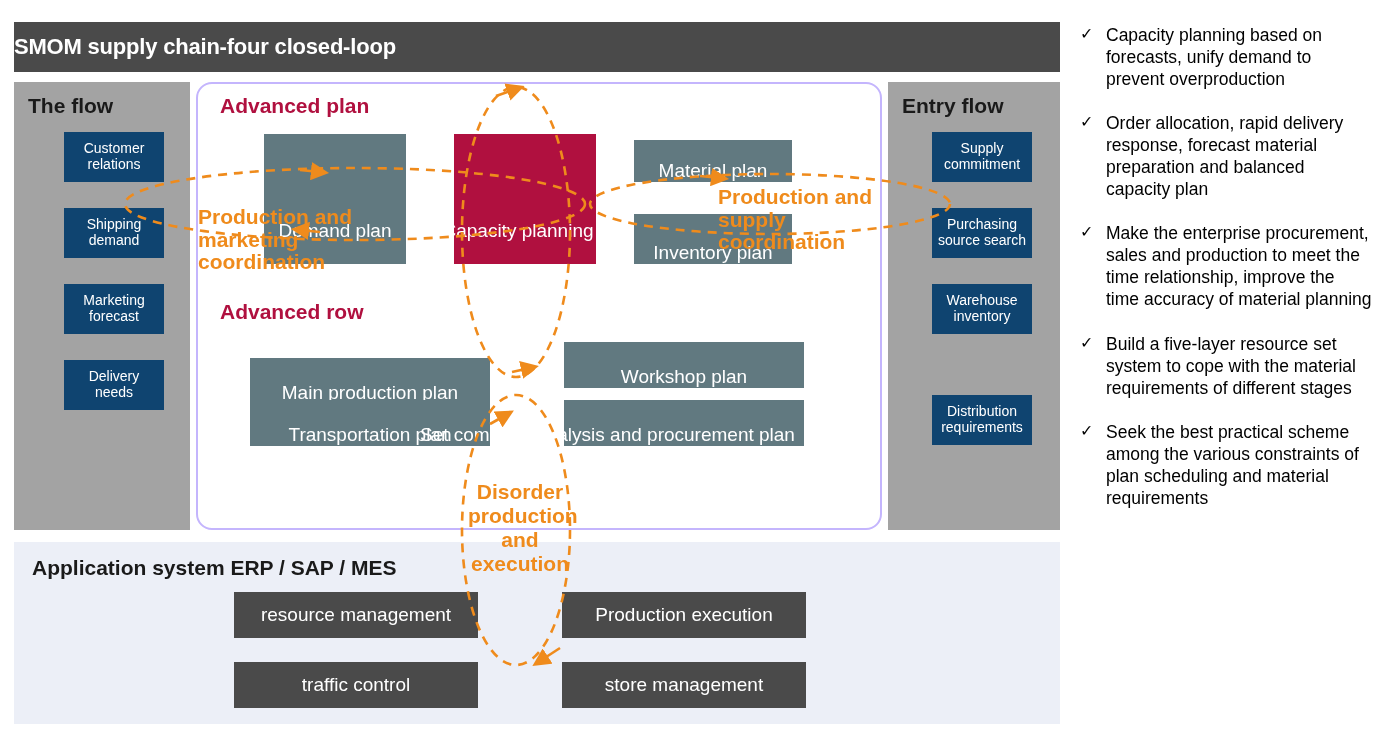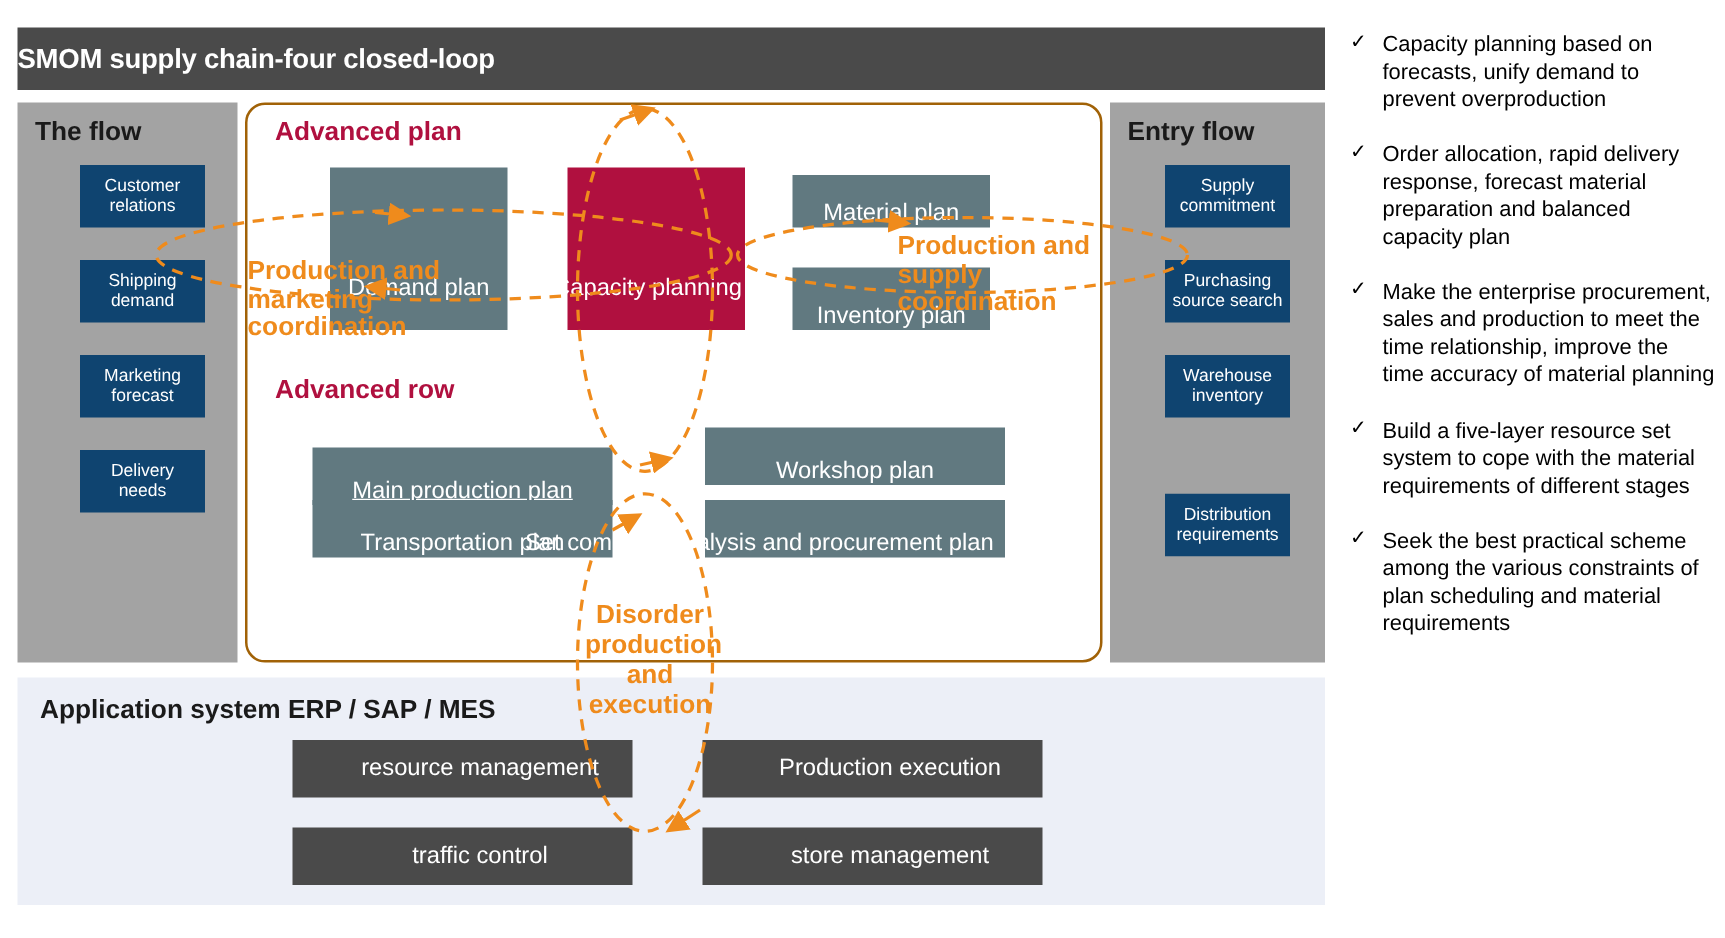--- a/index.html
+++ b/index.html
@@ -37,21 +37,21 @@
     display:flex;align-items:center;justify-content:center;
     text-align:center;font-size:14px;line-height:1.12;
     white-space:nowrap;
   }
   .navy-box span{display:block;}
   .navy-box.overflow{overflow:visible;}
 
   
   #center-card{
     position:absolute;left:196px;top:82px;width:686px;height:448px;
-    border:2px solid #a16207;border-radius:16px;background:#ffffff;
+    border:2px solid #c4b5fd;border-radius:16px;background:#ffffff;
     box-sizing:border-box;
   }
   .section-label{
     position:absolute;font-size:21px;font-weight:bold;color:#b0103f;
   }
   .teal-box{
     position:absolute;background:#617980;color:#ffffff;
     display:flex;align-items:flex-end;justify-content:center;
     font-size:19px;white-space:nowrap;
   }
@@ -66,21 +66,21 @@
     position:absolute;left:14px;top:542px;width:1046px;height:182px;
     background:#eceff7;
   }
   #bottom-title{
     position:absolute;left:18px;top:14px;
     font-size:21px;font-weight:bold;color:#1a1a1a;
   }
   .gray-box{
     position:absolute;background:#4a4a4a;color:#ffffff;
     display:flex;align-items:center;justify-content:center;
-    font-size:19px;white-space:nowrap;height:46px;padding-left:28px;
+    font-size:19px;white-space:nowrap;height:46px;
   }
 
   
   .orange-note{
     position:absolute;color:#ef8b1c;font-weight:bold;
     font-size:21px;line-height:1.08;
   }
   .orange-vert{
     position:absolute;color:#ef8b1c;font-weight:bold;
     font-size:21px;line-height:1.14;text-align:center;width:74px;

